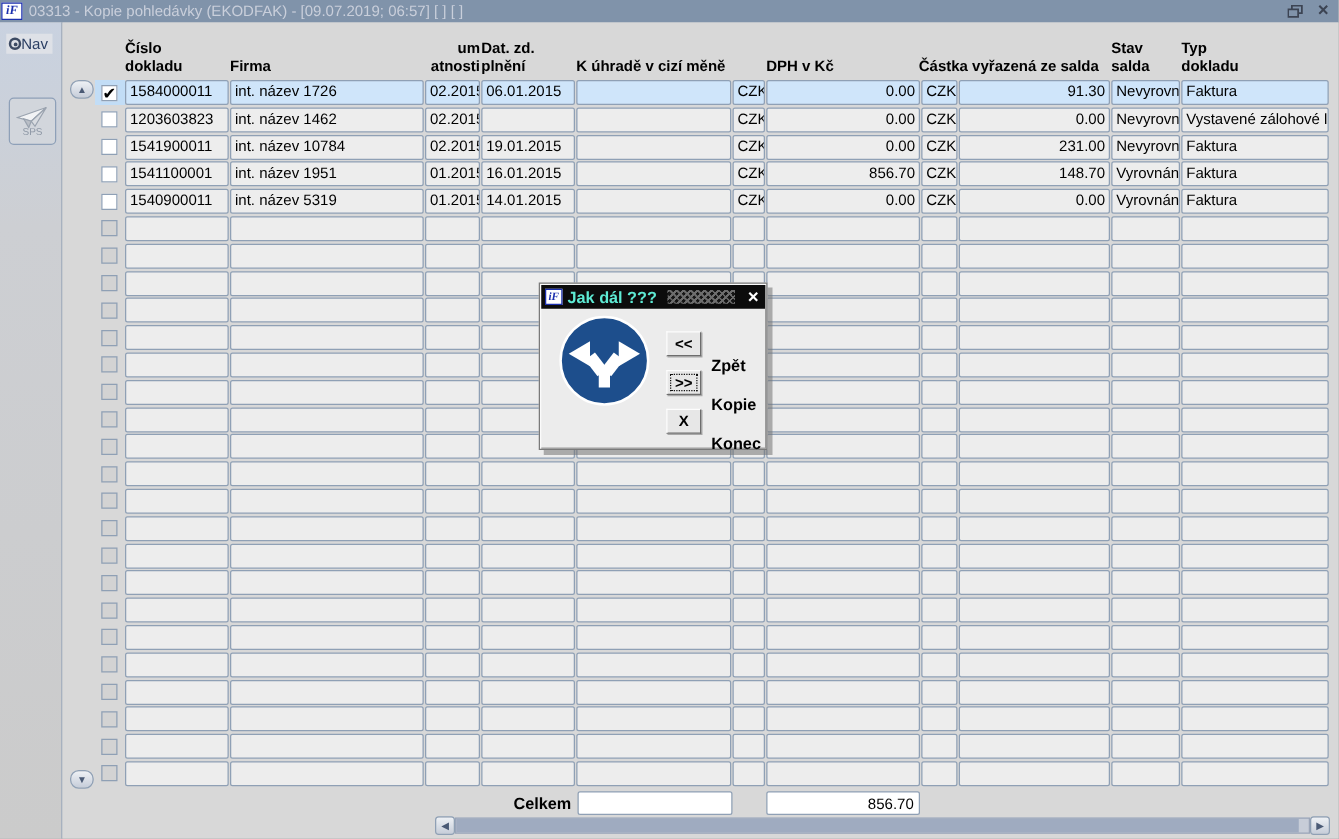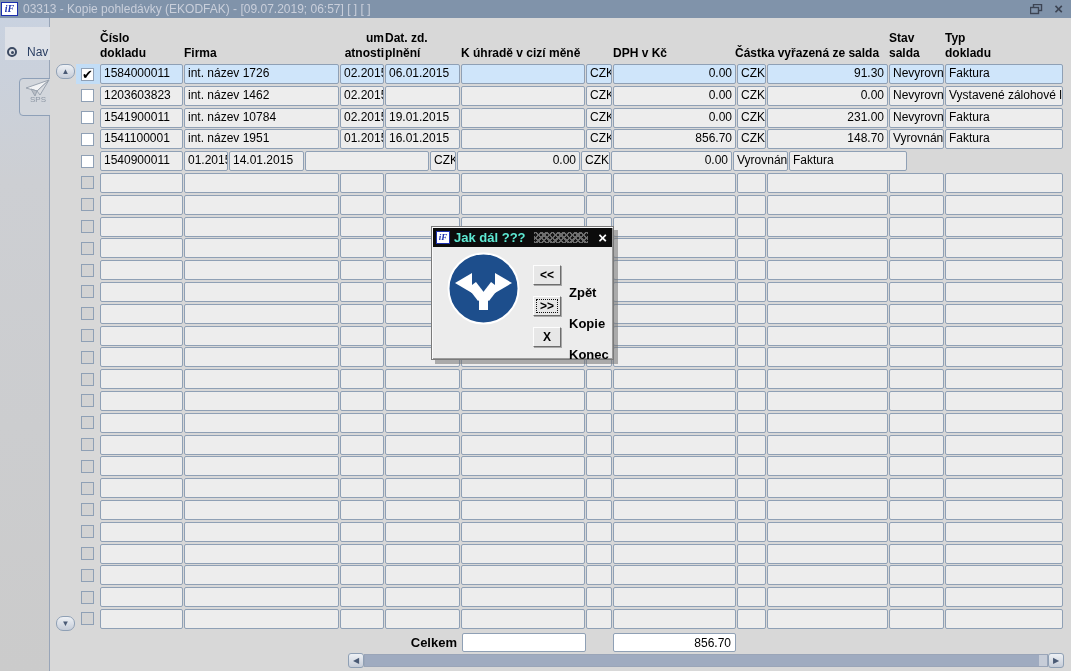--- a/index.html
+++ b/index.html
@@ -26,30 +26,30 @@
   .win-controls{ margin-left:auto; display:flex; align-items:center; gap:11px; margin-right:8px; }
   .win-btn{ color:#3c4453; cursor:default; display:flex; align-items:center; }
   .win-close{ font-size:15px; font-weight:bold; line-height:14px; }
   
   .sidebar{
     position:absolute; left:0; top:18px; width:50px; height:653px;
     background:linear-gradient(180deg,#c9d2e0 0%, #cdcfd3 25%, #cbcbcb 100%);
     border-right:1px solid #98a5b8;
   }
   .nav-chip{
-    position:absolute; left:5px; top:9px; display:flex; align-items:center; gap:10px;
-    background:#dee1e7; padding:18px 4px 1px 2px; color:#2a3e63; font-size:12px;
+    position:absolute; left:5px; top:9px; display:flex; align-items:center; gap:0;
+    background:#dee1e7; padding:1px 4px 1px 2px; color:#2a3e63; font-size:12px;
   }
   .radio-icon{ width:10px; height:10px; border-radius:50%; border:2px solid #3c4a63;
     display:flex; align-items:center; justify-content:center; }
   .radio-icon span{ width:3px; height:3px; border-radius:50%; background:#3c4a63; }
   .sps-btn{
     position:absolute; left:7px; top:60px; width:38px; height:38px;
     border:1px solid #8ea0b8; border-radius:4px; background:#d2d6dc;
-    display:flex; flex-direction:column; align-items:center; margin-left:12px;
+    display:flex; flex-direction:column; align-items:center; justify-content:center;
   }
   .sps-label{ font-size:8px; color:#8d97a5; margin-top:-2px; }
   
   .content{ position:absolute; left:50px; top:18px; width:1021px; height:653px; background:#d8d8d8; }
   
   .vbtn{
     position:absolute; left:6px; width:19px; height:15px;
     border:1px solid #8fa0b5; border-radius:7px;
     background:linear-gradient(#eef1f5,#c6cdd9);
     color:#4a5a75; font-size:8px; line-height:13px; text-align:center;
@@ -275,20 +275,21 @@
           <div class="cell k7">CZK</div>
           <div class="cell k8">148.70</div>
           <div class="cell k9">Vyrovnáno</div>
           <div class="cell k10">Faktura</div>
         </div>
         <div class="trow">
           <div class="cbcell">
             <div class="cb"></div>
           </div>
           <div class="cell k0">1540900011</div>
+          <div class="cell k1">int. název 5319</div>
           <div class="cell k2">01.2015</div>
           <div class="cell k3">14.01.2015</div>
           <div class="cell k4"></div>
           <div class="cell k5">CZK</div>
           <div class="cell k6">0.00</div>
           <div class="cell k7">CZK</div>
           <div class="cell k8">0.00</div>
           <div class="cell k9">Vyrovnáno</div>
           <div class="cell k10">Faktura</div>
         </div>

